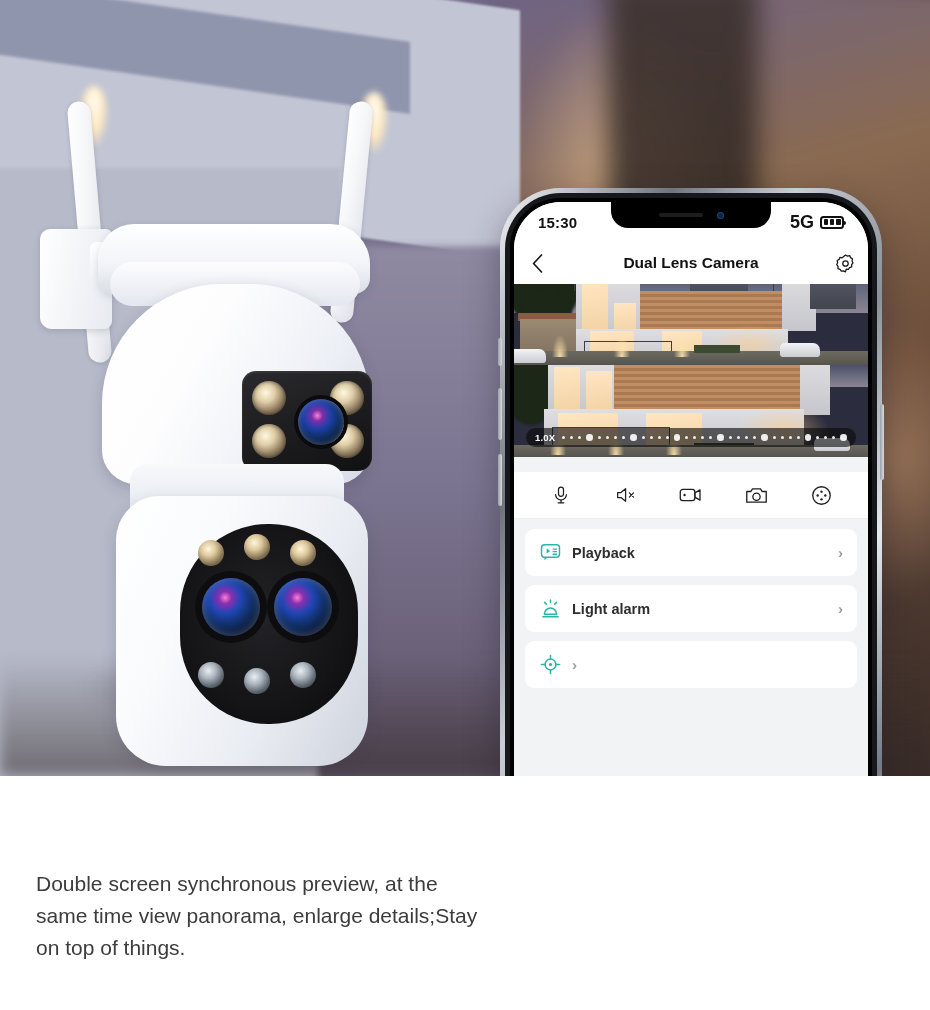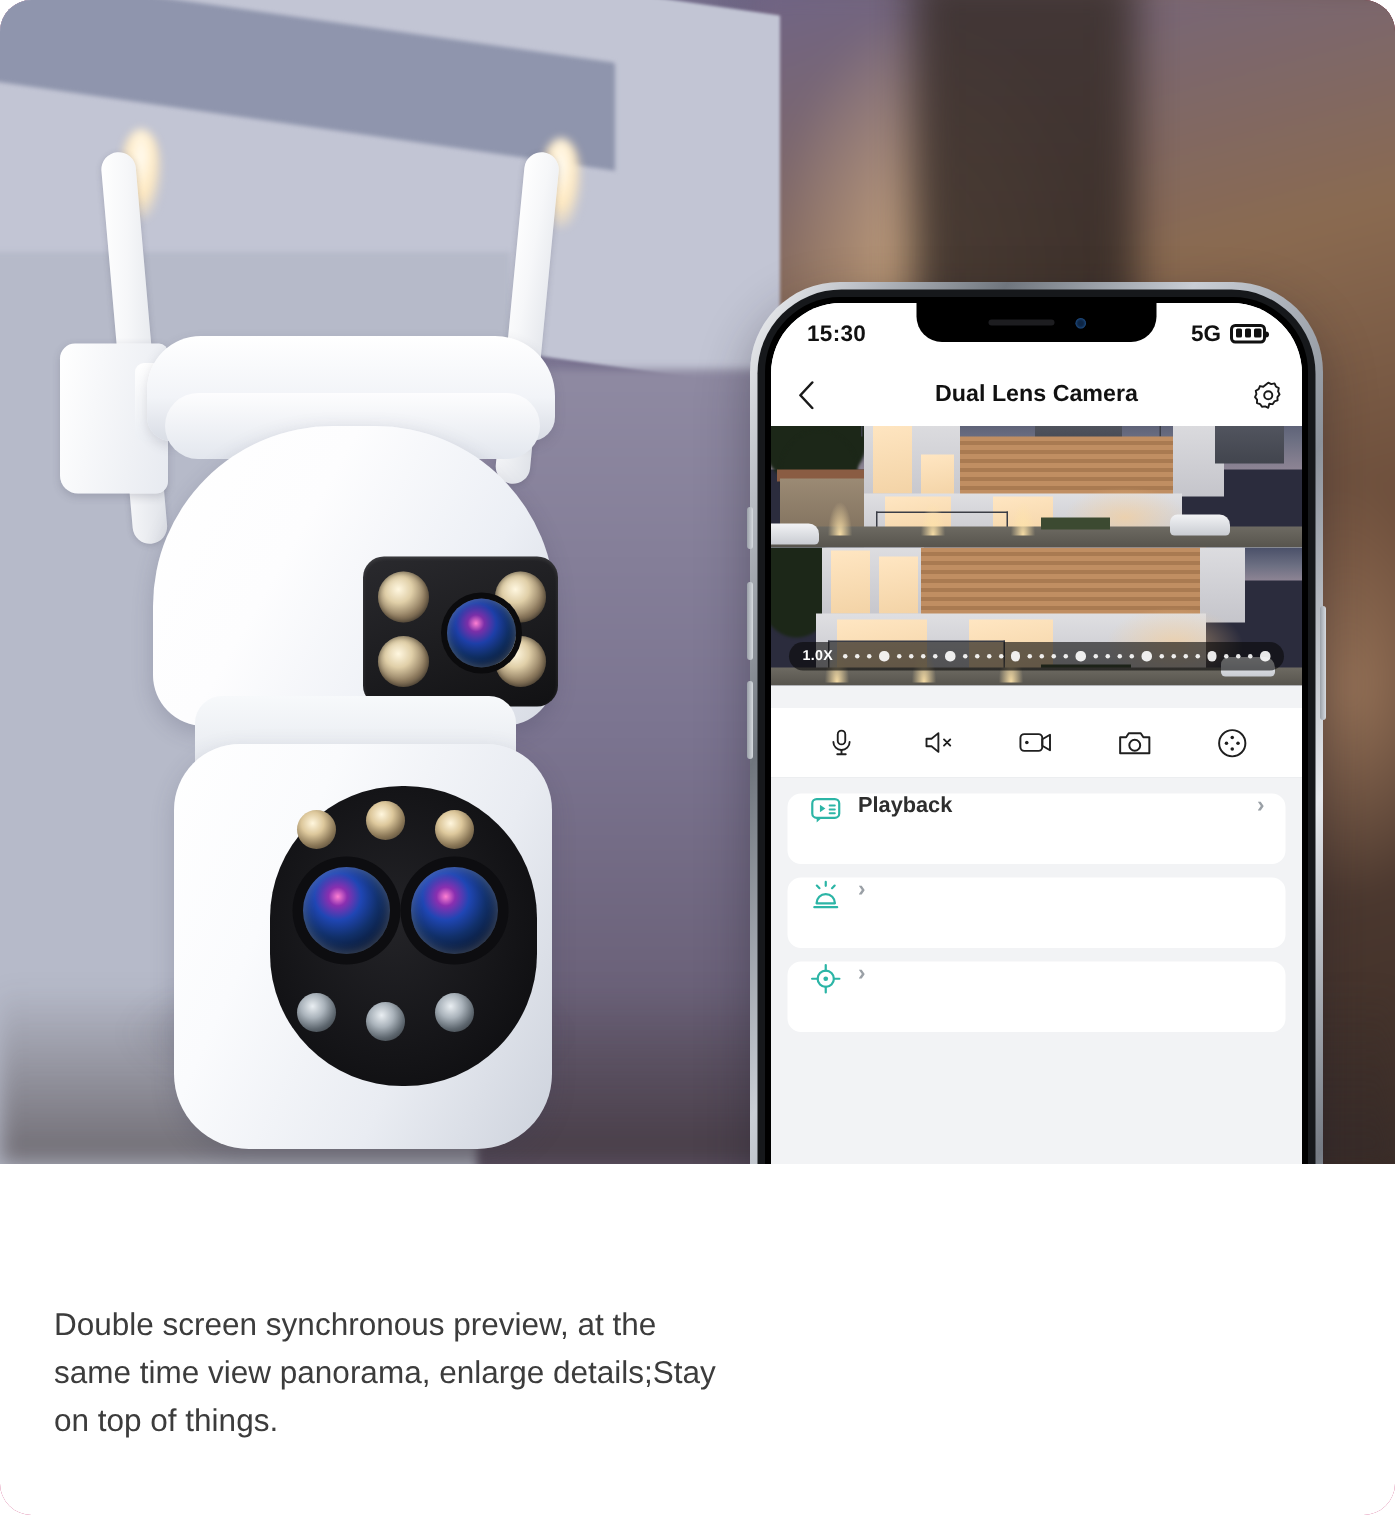--- a/index.html
+++ b/index.html
@@ -3,21 +3,21 @@
 <meta charset="utf-8">
 <style>
   * { margin:0; padding:0; box-sizing:border-box; }
   html, body {
     width:930px; height:1010px;
     font-family:"Liberation Sans", sans-serif;
     background:#ffffff;
     overflow:hidden;
   }
 
-  #page { position:relative; width:930px; height:1010px; background:#be185d; overflow:hidden;border-radius:21px; }
+  #page { position:relative; width:930px; height:1010px; background:#be185d; overflow:hidden; }
 
   
   .bg-scene {
     position:absolute; left:0; top:0; width:930px; height:776px;
     overflow:hidden;
     background:
       linear-gradient(180deg, rgba(0,0,0,0.0) 60%, rgba(0,0,0,0.22) 100%),
       linear-gradient(105deg,
          #7e7b97 0%, #84809c 16%, #8e8aa6 30%,
          #6c6482 44%, #6d5a56 56%, #8a6b52 68%,
@@ -205,21 +205,21 @@
   .sb-r1 { right:-2px; top:216px; width:4px; height:76px; }
 
   
   .statusbar {
     position:absolute; left:0; top:0; width:100%; height:40px; background:#fff;
     display:flex; align-items:center; justify-content:space-between;
     padding:0 24px; z-index:4;
   }
   .sb-time { font-size:15px; font-weight:bold; color:#111; letter-spacing:.2px; }
   .sb-right { display:flex; align-items:center; gap:6px; }
-  .sb-net { font-size:15px; font-weight:bold; color:#111; }
+  .sb-net { font-size:18px; font-weight:bold; color:#111; }
   .batt {
     width:24px; height:13px; border:2px solid #111; border-radius:3.5px;
     position:relative; display:flex; align-items:center; gap:1.5px; padding:1.5px;
   }
   .batt:after {
     content:''; position:absolute; right:-4px; top:3.5px;
     width:2.5px; height:4px; background:#111; border-radius:0 2px 2px 0;
   }
   .batt i { flex:1; height:100%; background:#111; border-radius:1px; display:block; }
   .notch {
@@ -287,21 +287,21 @@
     position:absolute; left:0; top:270px; width:100%; height:47px; background:#fff;
     display:flex; align-items:center; justify-content:space-around; padding:0 14px;
     border-bottom:1px solid #eceef0;
   }
   .tool { width:34px; height:34px; display:flex; align-items:center; justify-content:center; cursor:pointer; }
 
   
   .menu { position:absolute; left:0; top:317px; width:100%; bottom:0; background:#f2f3f5; padding:10px 11px 0 11px; }
   .row {
     height:47px; background:#fff; border-radius:9px; margin-bottom:9px;
-    display:flex; padding:0 14px; cursor:pointer;
+    display:flex; align-items:center; padding:0 14px; cursor:pointer;
   }
   .row-ico { width:22px; height:22px; margin-right:11px; display:flex; align-items:center; justify-content:center; }
   .row-label { flex:1; font-size:14.5px; font-weight:bold; color:#2e2e2e; }
   .chev { color:#9aa0a6; font-size:15px; font-weight:bold; line-height:1; }
 </style>
 </head>
 <body>
 
 <div id="page">
 
@@ -547,20 +547,21 @@
           </div>
 
           <div class="row">
             <span class="row-ico">
               <svg width="21" height="21" viewBox="0 0 24 24">
                 <path d="M5 18.5a7 7 0 0 1 14 0z" fill="none" stroke="#2cb5a6" stroke-width="1.7" stroke-linejoin="round"></path>
                 <path d="M3.3 21.5h17.4" stroke="#2cb5a6" stroke-width="1.7" stroke-linecap="round"></path>
                 <path d="M12 2.2v3M5.2 5l2 2M18.8 5l-2 2" stroke="#2cb5a6" stroke-width="1.7" stroke-linecap="round"></path>
               </svg>
             </span>
+            <span class="row-label">Light alarm</span>
             <span class="chev">›</span>
           </div>
 
           <div class="row">
             <span class="row-ico">
               <svg width="21" height="21" viewBox="0 0 24 24">
                 <circle cx="12" cy="12" r="6.2" fill="none" stroke="#2cb5a6" stroke-width="1.7"></circle>
                 <circle cx="12" cy="12" r="1.8" fill="#2cb5a6"></circle>
                 <path d="M12 1.6v4.2M12 18.2v4.2M1.6 12h4.2M18.2 12h4.2" stroke="#2cb5a6" stroke-width="1.7" stroke-linecap="round"></path>
               </svg>

